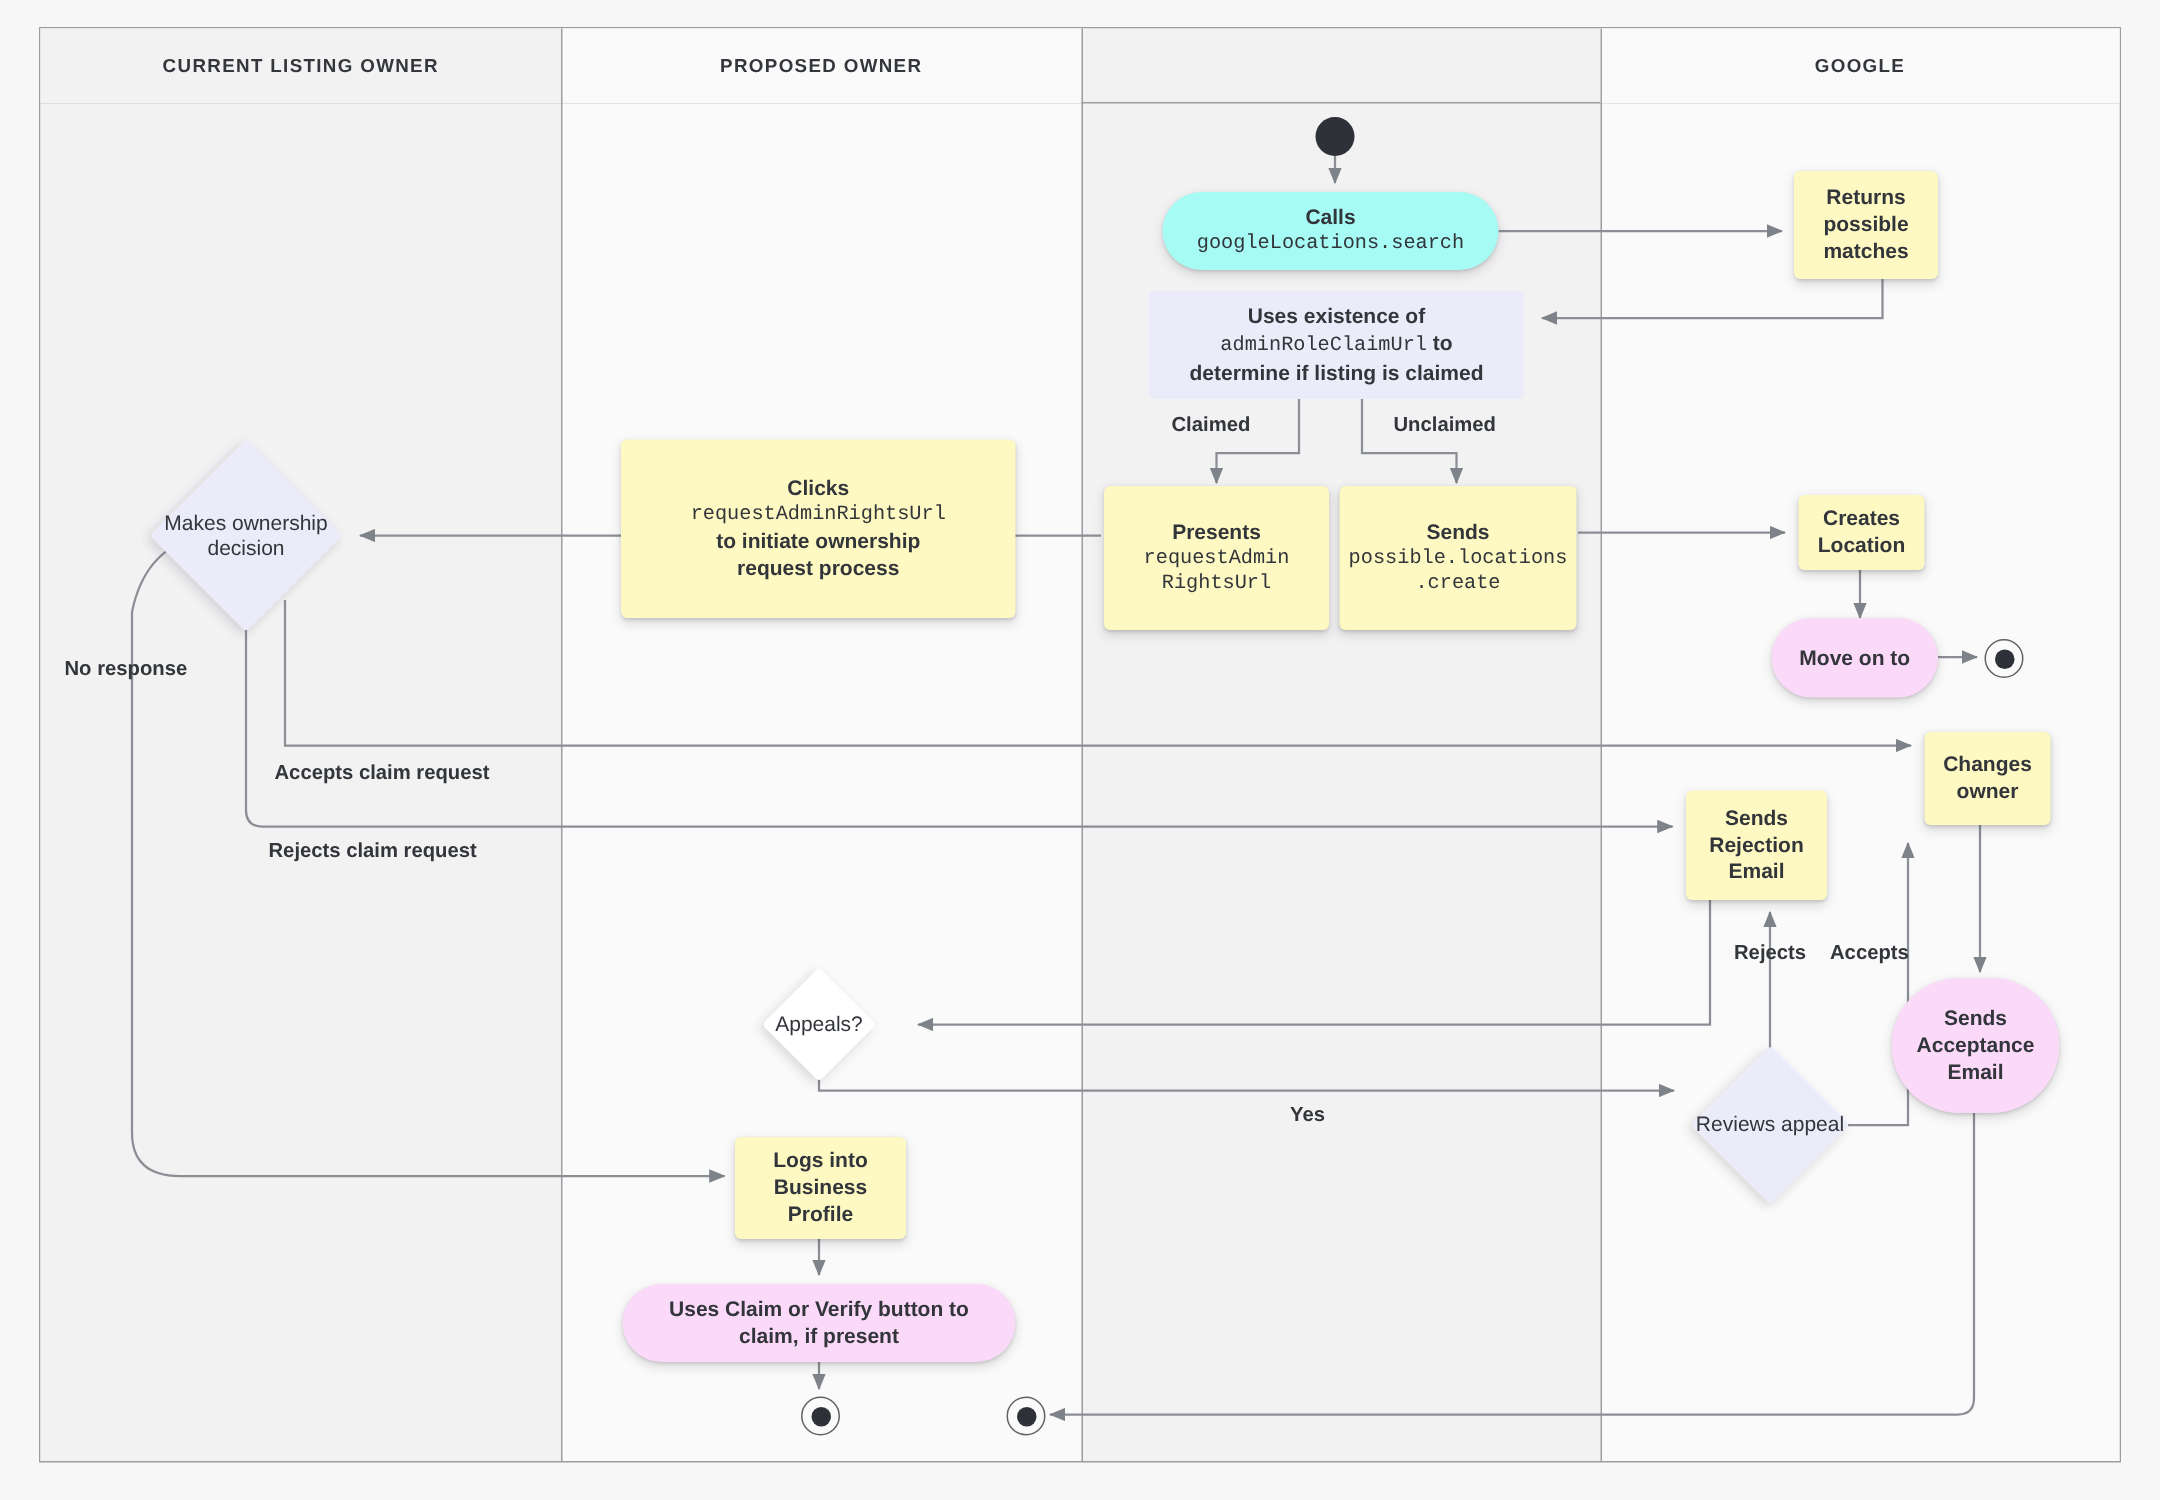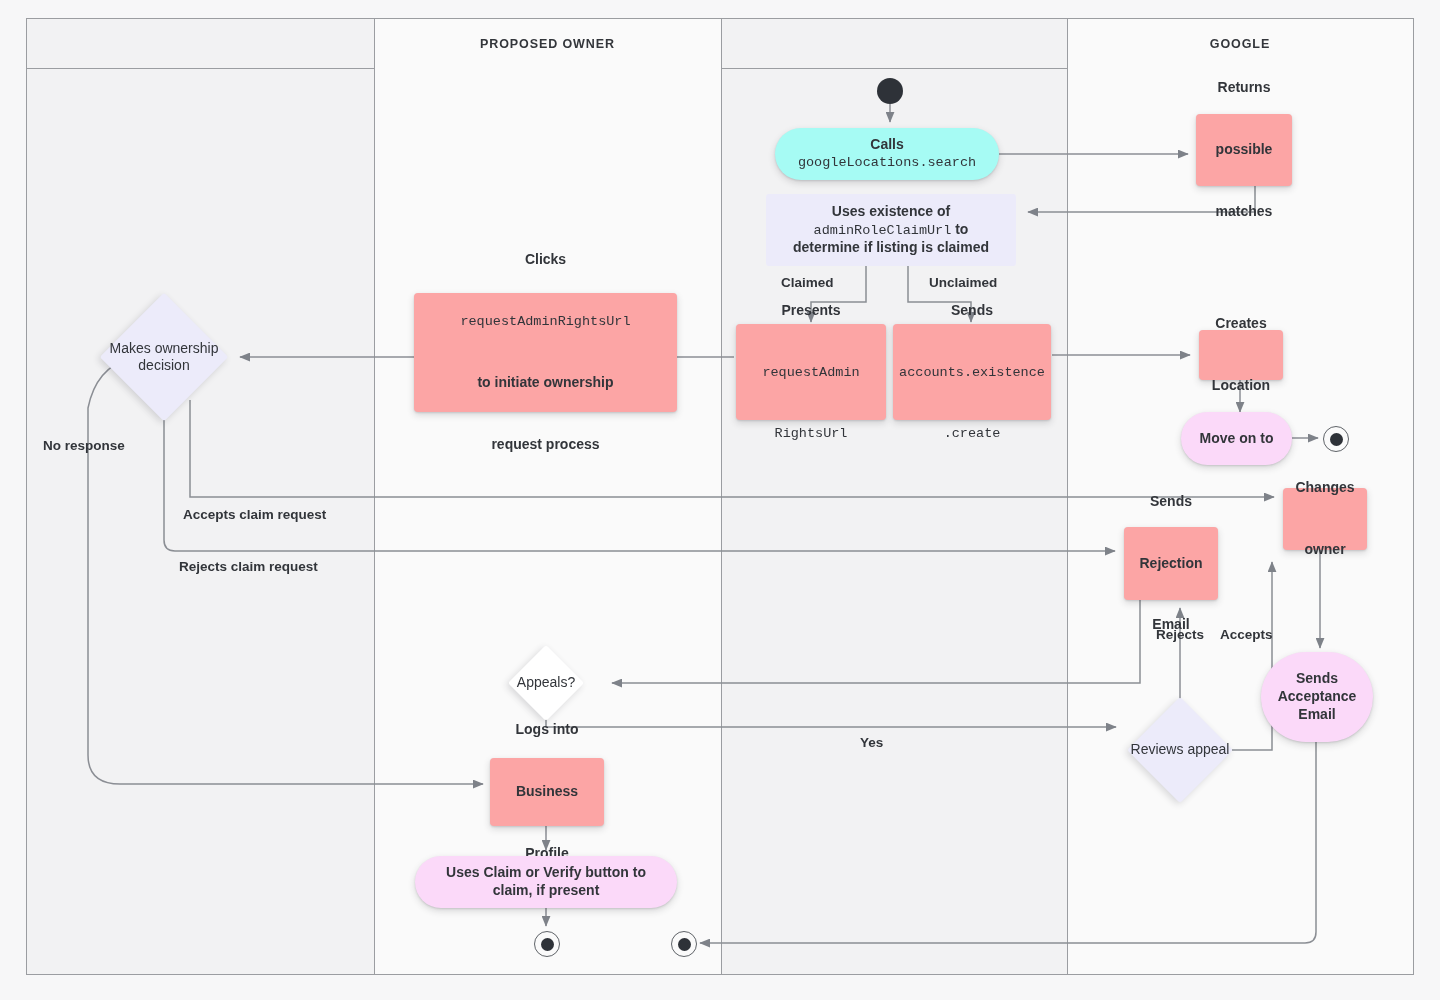--- a/index.html
+++ b/index.html
@@ -35,23 +35,22 @@
   
   #edges{position:absolute;left:0;top:0;width:1440px;height:1000px;pointer-events:none;}
 
   
   .node{
     position:absolute;box-sizing:border-box;
     display:flex;flex-direction:column;align-items:center;justify-content:center;
     text-align:center;color:#32353a;font-size:14px;font-weight:bold;line-height:1.28;
   }
   .rect{
-    background:#fca5a5;border-radius:4px;
+    background:#fef9c3;border-radius:4px;
     box-shadow:0 3px 7px rgba(40,40,50,.17), 0 1px 2px rgba(40,40,50,.14);
-    gap:44px;
   }
   .pill{
     border-radius:999px;
     box-shadow:0 3px 7px rgba(40,40,50,.17), 0 1px 2px rgba(40,40,50,.14);
   }
   .lilac-box{
     background:#ecebfa;border-radius:3px;
   }
   .cyan{background:#a6fbf4;}
   .pink{background:#fbd9f9;}
@@ -96,20 +95,21 @@
 
 <div id="stage">
 
   <div class="lane-frame">
     <div class="lane-col shadeA" style="left:0;width:347px;"></div>
     <div class="lane-col shadeB" style="left:347px;width:347px;"></div>
     <div class="lane-col shadeA" style="left:694px;width:346px;"></div>
     <div class="lane-col shadeB" style="left:1040px;width:346px;"></div>
 
     <div class="lane-header-row">
+      <div class="lane-header hdrA" style="left:0;width:347px;">CURRENT LISTING OWNER</div>
       <div class="lane-header hdrB" style="left:347px;width:347px;">PROPOSED OWNER</div>
       <div class="lane-header hdrB" style="left:1040px;width:346px;">GOOGLE</div>
     </div>
 
     <div class="lane-div" style="left:347px;"></div>
     <div class="lane-div" style="left:694px;"></div>
     <div class="lane-div" style="left:1040px;"></div>
   </div>
 
   <svg id="edges" viewBox="0 0 1440 1000">
@@ -192,21 +192,21 @@
   </div>
 
   <div class="node lilac-box" style="left:766px;top:194px;width:250px;height:72px;">
     <span class="ln">Uses existence of</span>
     <span class="ln"><span class="mono">adminRoleClaimUrl</span><span> to</span></span>
     <span class="ln">determine if listing is claimed</span>
   </div>
 
   <div class="node rect" style="left:893px;top:324px;width:158px;height:96px;">
     <span class="ln">Sends</span>
-    <span class="ln mono">accounts.existence</span>
+    <span class="ln mono">possible.locations</span>
     <span class="ln mono">.create</span>
   </div>
 
   <div class="node rect" style="left:1199px;top:330px;width:84px;height:50px;">
     <span class="ln">Creates</span>
     <span class="ln">Location</span>
   </div>
 
   <div class="node pill pink" style="left:1181px;top:412px;width:111px;height:53px;">
     <span class="ln">Move on to</span>

